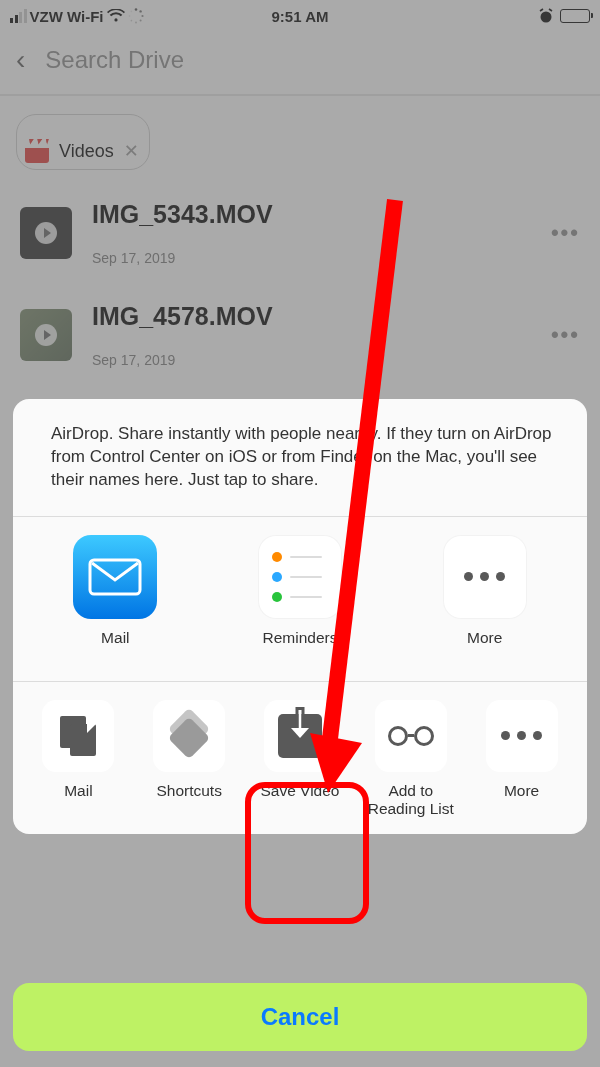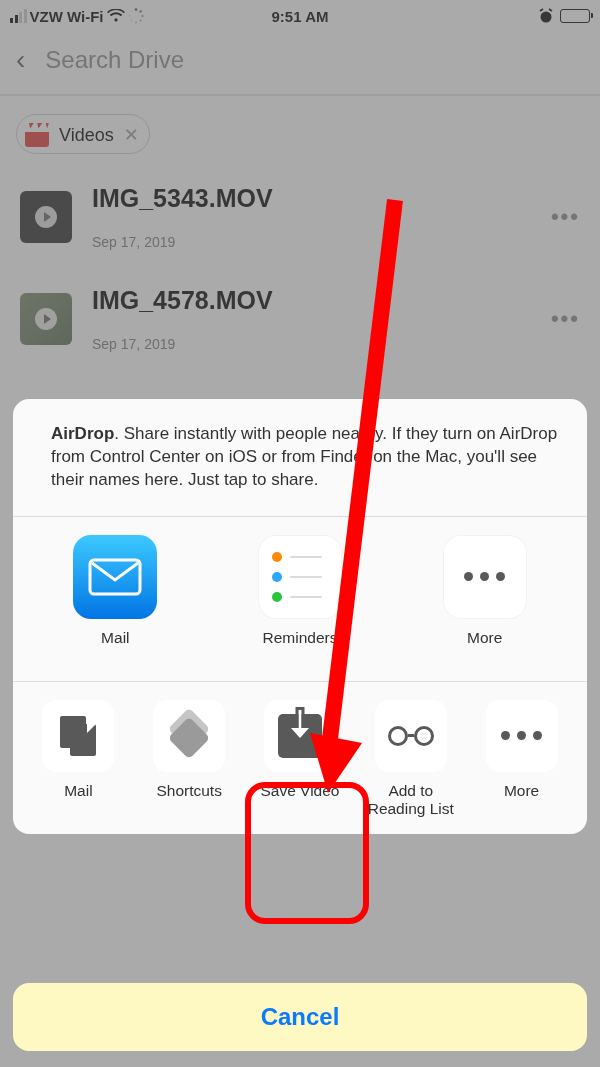--- a/index.html
+++ b/index.html
@@ -15,21 +15,21 @@
 .battery { width: 30px; height: 14px; border: 1.5px solid #000; border-radius: 3px; position: relative; }
 .battery::after { content:''; position:absolute; right:-4px; top:3px; width:2.5px; height:5px; background:#000; border-radius:0 1px 1px 0; }
 .batt-fill { background:#000; width:92%; height:100%; border-radius:1px; }
 .clock { position:absolute; left:50%; transform:translateX(-50%);text-align:center; }
 
 .header { display:flex; align-items:center; padding: 12px 16px 18px; gap: 20px; }
 .back { font-size: 28px; color:#5a5a5a; font-weight:300; }
 .search { font-size: 24px; color:#8a8a8a; font-weight:400; }
 .divider { height:2px; background:#e6e6e6; }
 
-.chip { display:inline-flex; align-items:center; border:1.5px solid #d0d0d0; border-radius:20px; padding: 8px 10px 6px 8px; margin: 18px 16px 12px; gap:10px; }
+.chip { display:inline-flex; align-items:center; border:1.5px solid #d0d0d0; border-radius:20px; padding: 24px 10px 6px 8px; margin: 18px 16px 12px; gap:10px; }
 .chip-ic { width:24px; height:24px; background:#e53935; border-radius:3px; position:relative; }
 .chip-ic::before { content:''; position:absolute; top:0; left:0; right:0; height:9px; background:#fff; clip-path: polygon(0 0,18% 0,22% 60%,36% 0,52% 0,56% 60%,72% 0,88% 0,92% 60%,100% 0,100% 100%,0 100%);}
 .chip-ic::after { content:''; position:absolute; top:0; left:0; right:0; height:8px; background:#e53935; clip-path: polygon(0 0,18% 0,20% 50%,36% 0,52% 0,55% 50%,72% 0,88% 0,90% 50%,100% 0,100% 0,0 0);}
 .chip-lbl { font-size:18px; }
 .chip-x { color:#9a9a9a; font-size:18px; }
 
 .row { display:flex; align-items:center; padding: 18px 20px; gap:20px; }
 .thumb { width:52px; height:52px; border-radius:6px; background:#666 center/cover; position:relative; display:flex; align-items:center; justify-content:center; }
 .thumb.dark { background:#2a2a2a; }
 .thumb.grn { background: linear-gradient(135deg,#7a8a6a,#5a6a55); }
@@ -37,21 +37,21 @@
 .play::after { content:''; border-left:7px solid #666; border-top:5px solid transparent; border-bottom:5px solid transparent; margin-left:2px; }
 .fmeta { flex:1; }
 .fname { font-size:25px; font-weight:700; }
 .fdate { font-size:14px; color:#7a7a7a; margin-top:21px; }
 .dots { color:#8a8a8a; letter-spacing:2px; font-size:22px; font-weight:bold; }
 
 .overlay { position:absolute; inset:0; background:rgba(100,100,100,.55); }
 .sheet { position:absolute; left:13px; right:13px; top:399px; background:#fafafa; border-radius:16px; overflow:hidden; }
 .airdrop { display:flex; padding:24px 20px; gap:18px; align-items:flex-start; }
 .ad-txt { font-size:17px; line-height:1.35; color:#333; }
-.ad-txt b { font-weight:700;margin-top:16px; }
+.ad-txt b { font-weight:400;margin-top:16px; }
 .hr { height:1px; background:#dcdcdc; }
 
 .grid { display:flex; padding:18px 10px 14px; justify-content:space-around; }
 .cell { width:104px; display:flex; flex-direction:column; align-items:center; gap:10px; }
 .app { width:84px; height:84px; border-radius:18px; display:flex; align-items:center; justify-content:center; position:relative; }
 .app.msg { background:linear-gradient(#65e26a,#14c23a); }
 .app.mail { background:linear-gradient(#3dc9ff,#0075e4); }
 .app.rem { background:#fff; box-shadow:inset 0 0 0 1px rgba(0,0,0,.05);}
 .app.notes { background:#fff; box-shadow:inset 0 0 0 1px rgba(0,0,0,.05);}
 .app.more { background:#fff; box-shadow:inset 0 0 0 1px rgba(0,0,0,.05);}
@@ -61,21 +61,21 @@
 .notes-top::after{content:'';position:absolute;bottom:0;left:0;right:0;height:4px;background:repeating-linear-gradient(90deg,#e8b520 0 4px,#ffcb2f 4px 8px)}
 .more-d{display:flex;gap:7px}.more-d span{width:9px;height:9px;background:#595959;border-radius:50%}
 .clabel { font-size:15.5px; color:#333; text-align:center; line-height:1.2; min-height:38px; }
 
 .act { width:72px; height:72px; background:#fff; border-radius:14px; display:flex; align-items:center; justify-content:center; }
 .copy-i{position:relative;width:36px;height:40px}.copy-i .p{position:absolute;width:26px;height:32px;background:#595959;border-radius:2px}.copy-i .p1{top:0;left:0}.copy-i .p2{bottom:0;right:0;}.copy-i .p2::before{content:'';position:absolute;top:0;right:0;border-left:9px solid #fff;border-bottom:9px solid transparent}
 .sc-i{position:relative;width:38px;height:38px}.sc-i span{position:absolute;width:30px;height:30px;background:#9a9a9a;transform:rotate(45deg);border-radius:5px}.sc-i span:nth-child(1){top:-3px;left:4px;background:#c5c5c5}.sc-i span:nth-child(2){top:6px;left:4px}
 .save-i{width:44px;height:44px;background:#595959;border-radius:5px;position:relative}.save-i::before{content:'';position:absolute;top:-4px;left:50%;width:3px;height:22px;background:#fff;outline:3px solid #595959; transform:translateX(-50%)}.save-i::after{content:'';position:absolute;top:14px;left:50%;width:0;border-left:9px solid transparent;border-right:9px solid transparent;border-top:10px solid #fff;transform:translateX(-50%)}
 .glasses{display:flex;align-items:center}.glasses span{width:20px;height:20px;border:3px solid #595959;border-radius:50%}.glasses i{width:6px;height:3px;background:#595959}
 
-.cancel { position:absolute; left:13px; right:13px; bottom:16px; background:#fef9c3; border-radius:16px; text-align:center; padding:20px; font-size:24px; font-weight:600; color:#0a7aff; }
+.cancel { position:absolute; left:13px; right:13px; bottom:16px; background:#bef264; border-radius:16px; text-align:center; padding:20px; font-size:24px; font-weight:600; color:#0a7aff; }
 
 .hl { position:absolute; border:6px solid #ff0000; border-radius:20px; width:124px; height:142px; left:245px; top:782px; z-index:50; }
 .arrow { position:absolute; z-index:51; left:310px; top:195px; }
 </style>
 </head>
 <body>
 
 
 
 

